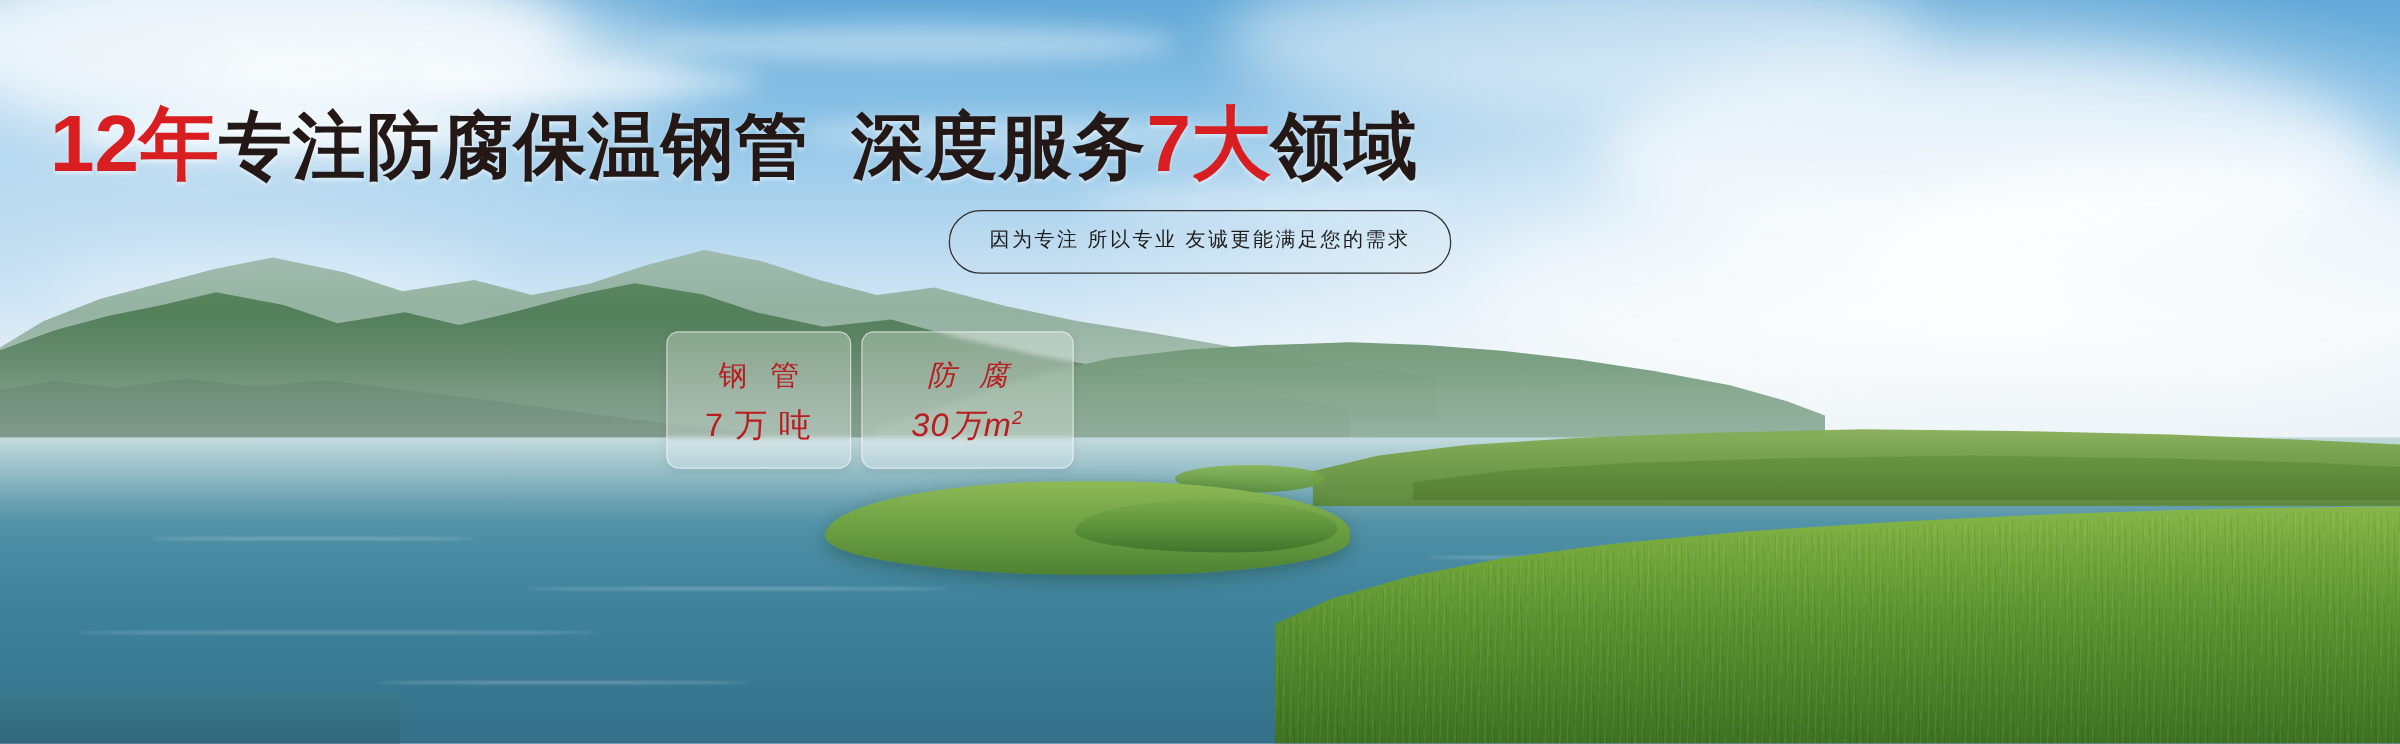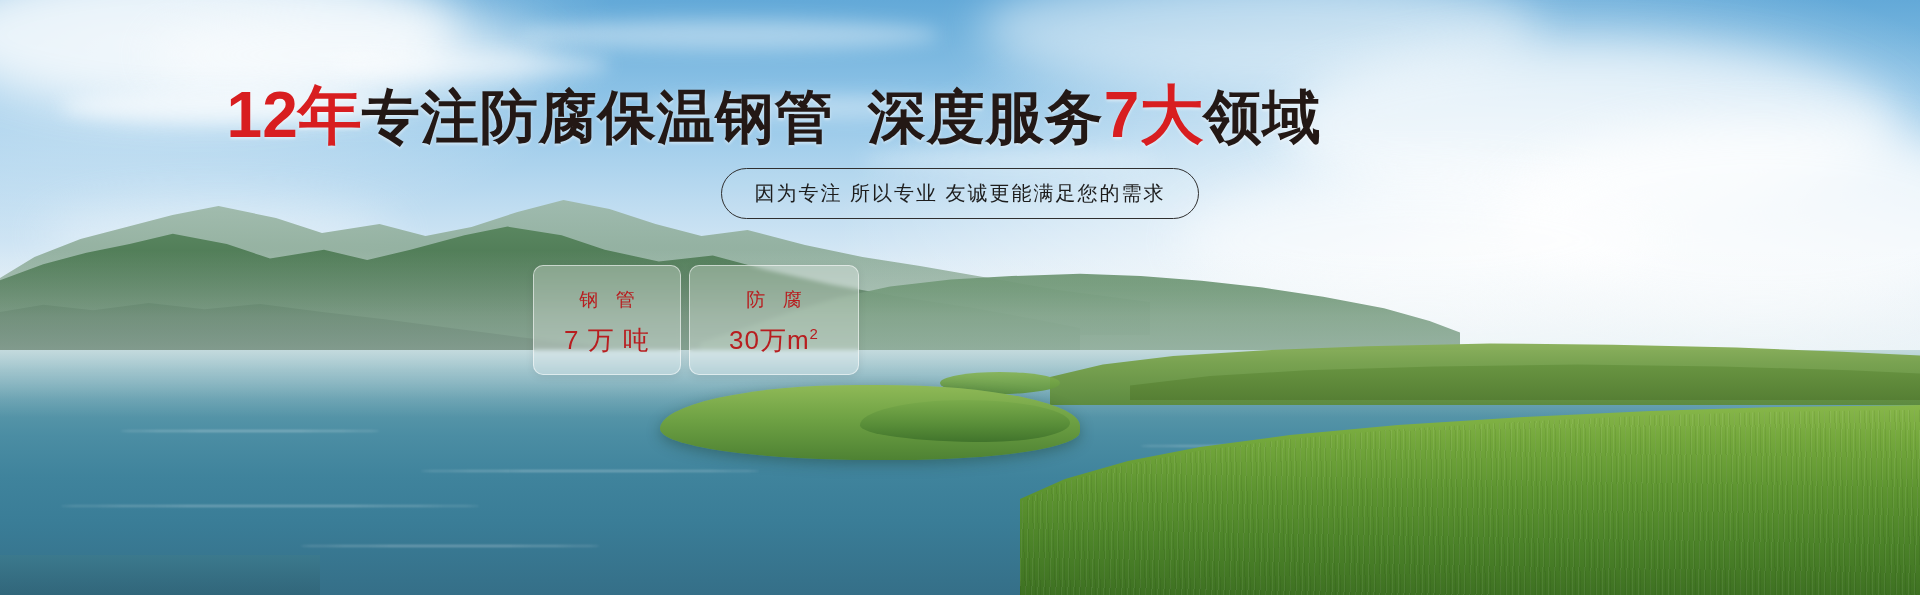--- a/index.html
+++ b/index.html
@@ -144,43 +144,44 @@
   .bank-left {
     position:absolute; left:0; top:555px; width:320px; height:40px;
     background:linear-gradient(to bottom,#3d7a8c 0%, #2f6274 100%);
     opacity:.7;
   }
 
   
   .headline {
     position:absolute;
     left:0; top:82px; width:1548px;
-    text-align:center;
+    text-align:left;
     font-size:58px;
     line-height:66px;
     font-weight:bold;
     letter-spacing:1px;
     white-space:nowrap;
     text-shadow:0 2px 3px rgba(255,255,255,0.45);
+    padding-left:40px;
   }
   .hl-red   { color:#d81e20; font-size:64px; letter-spacing:0; }
   .hl-black { color:#231815; }
   .hl-gap   { display:inline-block; width:34px; }
 
   .subtitle-wrap {
     position:absolute;
     left:0; top:168px; width:1920px;
     text-align:center;
   }
   .subtitle {
     display:inline-block;
     border:1.5px solid #2f2f2f;
     border-radius:26px;
     padding:9px 32px 10px;
-    font-size:20px;
+    font-size:16px;
     line-height:30px;
     color:#1d1d1d;
     letter-spacing:2px;
     white-space:nowrap;
     background:rgba(255,255,255,0.05);
   }
 
   
   .stats {
     position:absolute;
@@ -194,23 +195,23 @@
     border-radius:10px;
     background:rgba(255,255,255,0.28);
     border:1px solid rgba(255,255,255,0.55);
     backdrop-filter:blur(2px);
     display:flex;
     flex-direction:column;
     align-items:center;
     justify-content:center;
     box-shadow:0 2px 8px rgba(0,0,0,0.08);
   }
-  .stat-card.wide { width:170px; }
+  .stat-card.wide { width:170px;font-style:italic; }
   .stat-label {
-    font-size:19px;
+    font-size:23px;
     color:#b81d1f;
     letter-spacing:6px;
     text-indent:6px;
     line-height:30px;
     margin-bottom:10px;
     font-weight:500;
   }
   .stat-value {
     font-size:26px;
     color:#b81d1f;

